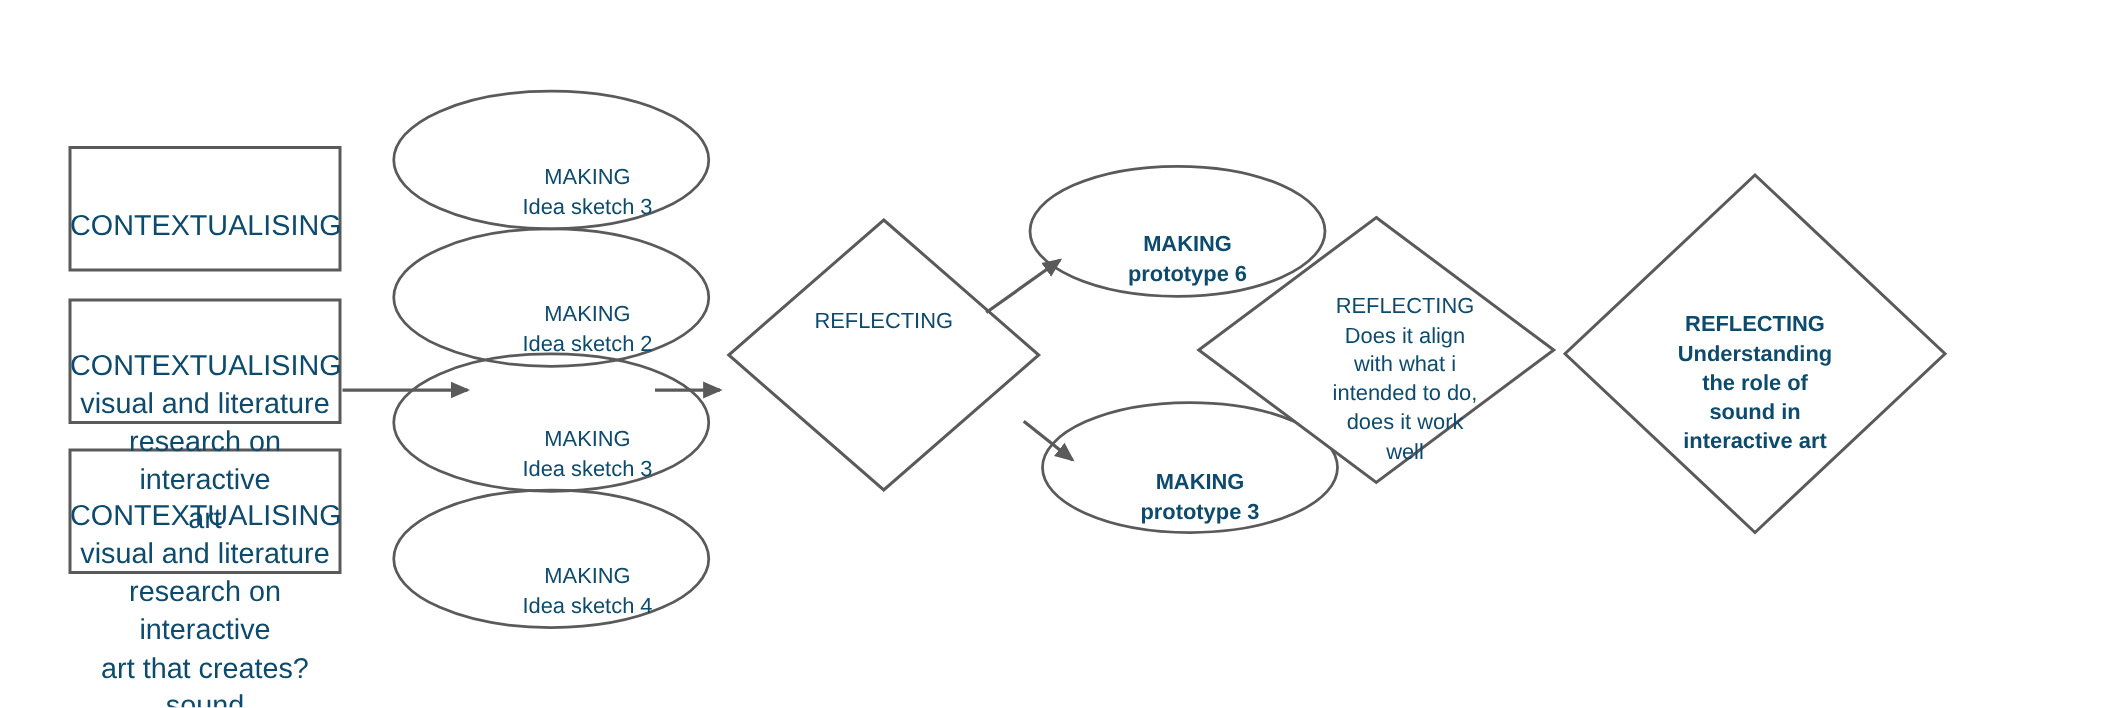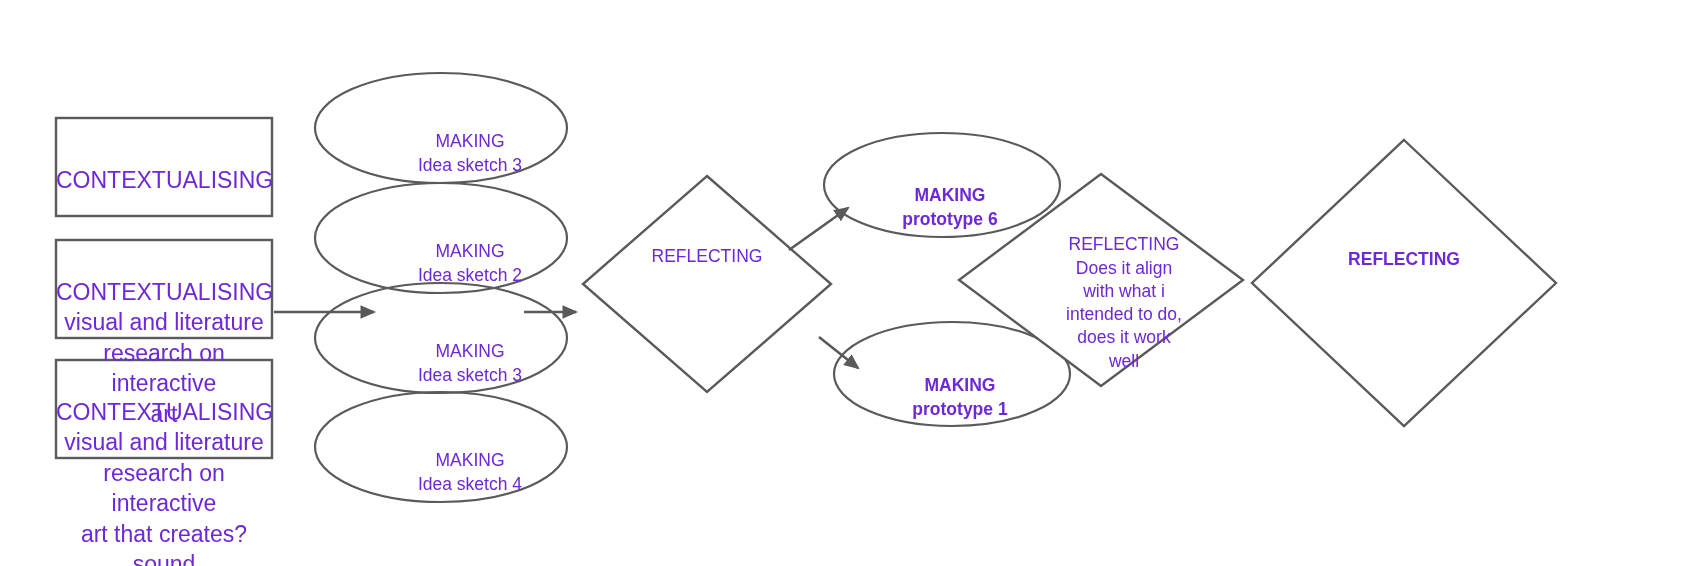--- a/index.html
+++ b/index.html
@@ -36,21 +36,21 @@
     stroke-width: 2.2;
   }
   .conn {
     stroke: #5a5a5a;
     stroke-width: 2.6;
     fill: none;
   }
   .node-text {
     position: absolute;
     text-align: center;
-    color: #6d28d9;
+    color: #0c4a6e;
     line-height: 1.30;
     pointer-events: none;
     white-space: pre-line;
   }
   .box-text {
     font-size: 23px;
     line-height: 1.33;
   }
   .ellipse-text {
     font-size: 17.5px;
@@ -137,28 +137,31 @@
 
   <div class="node-text diamond-text" style="left:614px; top:222px; width:186px;">
     <span class="title-line">REFLECTING</span>
   </div>
 
   <div class="node-text ellipse-text bold-text" style="left:855px; top:160px; width:190px;">
     <span class="title-line">MAKING</span><span>prototype 6</span>
   </div>
 
   <div class="node-text ellipse-text bold-text" style="left:865px; top:350px; width:190px;">
-    <span class="title-line">MAKING</span><span>prototype 1</span>
+    <span class="title-line">MAKING</span><span>prototype 3</span>
   </div>
 
   <div class="node-text diamond-text" style="left:1044px; top:210px; width:160px;">
     <span class="title-line">REFLECTING</span><span>Does it align
 with what i
 intended to do,
 does it work
 well</span>
   </div>
 
   <div class="node-text diamond-text bold-text" style="left:1300px; top:225px; width:208px;">
-    <span class="title-line">REFLECTING</span>
+    <span class="title-line">REFLECTING</span><span>Understanding
+the role of
+sound in
+interactive art</span>
   </div>
 
 </div>
 
 </body></html>

